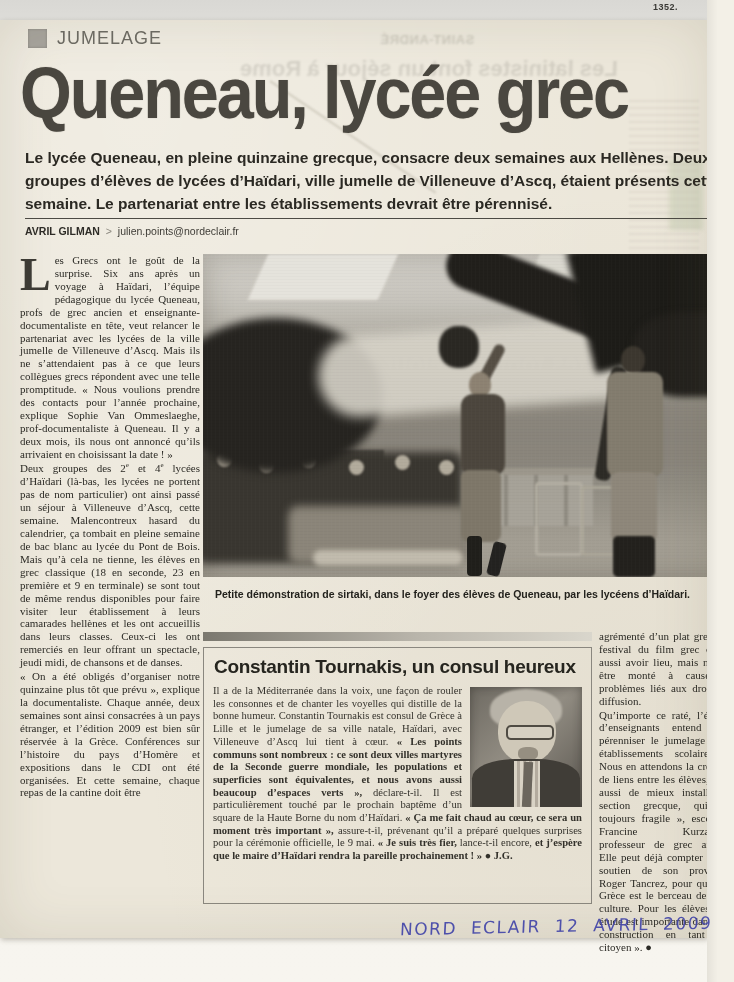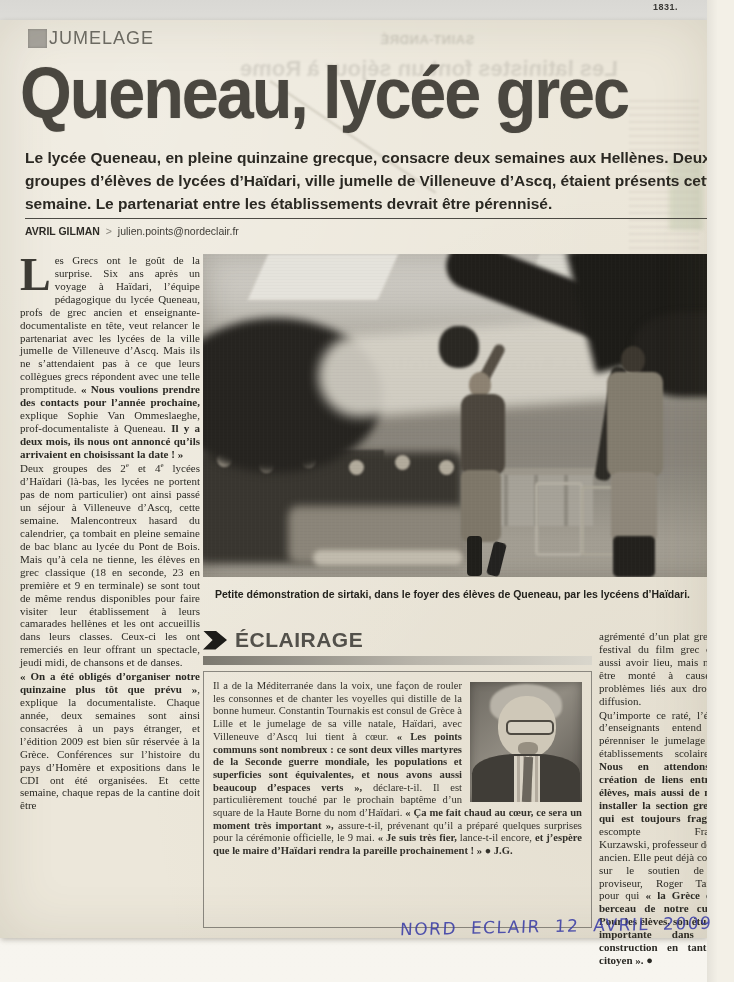--- a/index.html
+++ b/index.html
@@ -23,42 +23,42 @@
   .ghost{position:absolute;transform:scaleX(-1) skewX(2deg);color:#7b786f;opacity:.28;
          filter:blur(1.1px);font-weight:bold;white-space:nowrap;pointer-events:none;}
   .ghost-kicker{top:12px;left:380px;font-size:13px;letter-spacing:.5px;}
   .ghost-headline{top:36px;left:240px;font-size:22px;opacity:.22;}
   .ghost-colblock{position:absolute;top:80px;right:8px;width:70px;height:190px;opacity:.5;
       background:repeating-linear-gradient(180deg,rgba(110,105,95,.18) 0 2px,transparent 2px 7px);
       filter:blur(1px);}
   .ghost-green{position:absolute;top:140px;right:4px;width:34px;height:70px;background:#c9cfb6;opacity:.55;filter:blur(2px);}
 
   
-  .kicker{position:absolute;left:28px;top:8px;display:flex;align-items:center;gap:2px;}
+  .kicker{position:absolute;left:28px;top:8px;display:flex;align-items:center;gap:10px;}
   .kicker-square{width:19px;height:19px;background:#a7a49d;box-shadow:inset 0 0 3px rgba(0,0,0,.2);}
   .kicker-label{font-size:18px;color:#6d6b64;letter-spacing:1px;font-weight:500;}
 
   
   .headline{position:absolute;left:20px;top:32px;width:700px;font-size:64px;font-weight:800;
             color:#4a4740;letter-spacing:-2px;transform:scale(1.04,1.12);transform-origin:left top;
             white-space:nowrap;text-shadow:0 0 1px rgba(70,65,55,.4);}
 
   
   .standfirst{position:absolute;left:25px;top:127px;width:697px;font-size:15.5px;font-weight:bold;
               color:#2b2923;line-height:1.47;text-align:left;}
   .rule{position:absolute;left:25px;top:198px;width:694px;height:0;border-top:1.5px solid #4c4a44;}
   .byline{position:absolute;left:25px;top:205px;font-size:10.5px;color:#3f3d37;}
   .byline .author{font-weight:bold;color:#2e2c27;}
   .byline .sep{color:#8a877e;margin:0 3px;}
 
   
   .serifcol{font-family:"Liberation Serif","DejaVu Serif",serif;font-size:11px;line-height:1.175;
             text-align:justify;color:#2b2a25;}
   .serifcol p{margin:0 0 1px 0;}
-  .serifcol .b{font-weight:bold;}
+  .serifcol .b{font-weight:normal;}
   sup{font-size:7px;}
   .col-left{position:absolute;left:20px;top:234px;width:180px;}
   .dropcap{float:left;font-family:"Liberation Serif",serif;font-weight:bold;font-size:46px;
            line-height:.82;color:#3d3b35;margin:2px 4px 0 0;}
   .col-right{position:absolute;left:599px;top:610px;width:134px;}
 
   
   .photo{position:absolute;left:203px;top:234px;width:529px;height:323px;overflow:hidden;
          background:linear-gradient(180deg,#d3d0c9 0%,#c6c3bb 15%,#a29e94 33%,#908c82 46%,#837f76 56%,#918d83 72%,#a29d92 88%,#a8a398 100%);
          box-shadow:inset 0 0 30px rgba(40,35,25,.25);}
@@ -136,21 +136,21 @@
         transform:rotate(-1.2deg) skewX(-4deg);opacity:.9;}
 
   .crease{position:absolute;left:270px;top:60px;width:200px;height:2px;background:rgba(120,110,90,.25);
           transform:rotate(34deg);transform-origin:left;filter:blur(1px);}
 </style>
 </head>
 <body>
 
 <div class="stage">
 
-  <div class="pagenum">1831.</div>
+  <div class="pagenum">1352.</div>
 
   <div class="clip">
 
     <div class="ghost ghost-kicker">SAINT-ANDRÉ</div>
     <div class="ghost ghost-headline">Les latinistes font un séjour à Rome</div>
     <div class="ghost-colblock"></div>
     <div class="ghost-green"></div>
     <div class="crease"></div>
 
     <div class="kicker">
@@ -212,26 +212,23 @@
       <div class="d2-head"></div>
       <div class="d2-torso"></div>
       <div class="d2-legs"></div>
       <div class="d2-boots"></div>
       <div class="ph-grain"></div>
     </div>
 
     <div class="caption">Petite démonstration de sirtaki, dans le foyer des élèves de Queneau, par les lycéens d’Haïdari.</div>
 
     <div class="eclairage">
-      <div class="ecl-head">
-        <span class="ecl-arrow"></span>
-        <span class="ecl-label">ÉCLAIRAGE</span>
-      </div>
       <div class="ecl-bar"></div>
       <div class="ecl-box">
+        <div class="ecl-title">Constantin Tournakis, un consul heureux</div>
         <div class="ecl-body">
           <div class="portrait">
             <div class="po-hair"></div>
             <div class="po-face"></div>
             <div class="po-glasses"></div>
             <div class="po-stache"></div>
             <div class="po-suit"></div>
             <div class="po-shirt"></div>
             <div class="po-tie"></div>
           </div>

